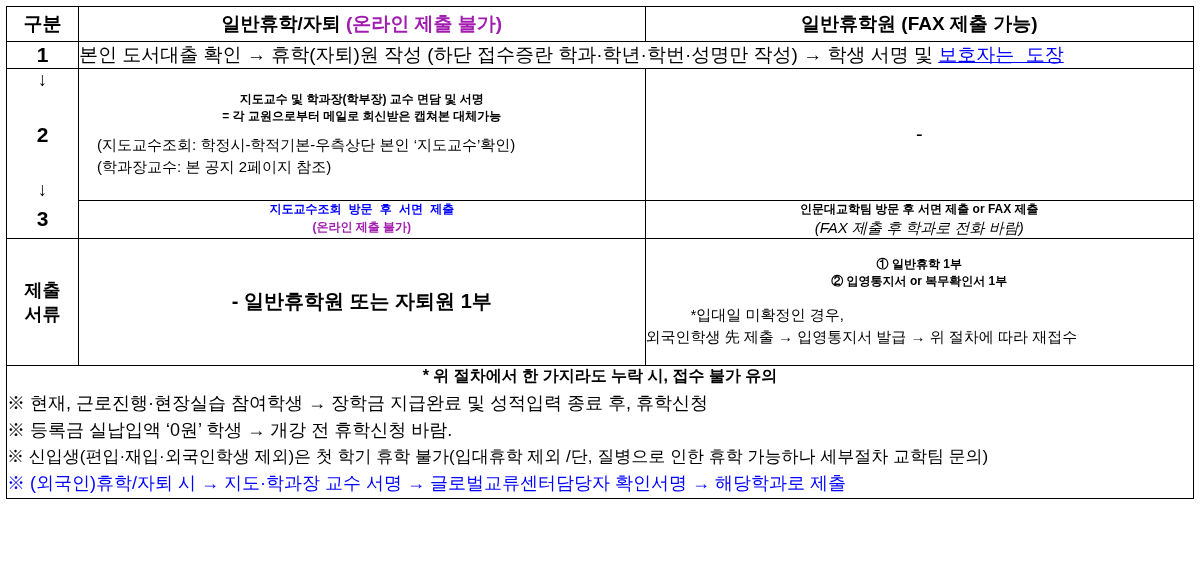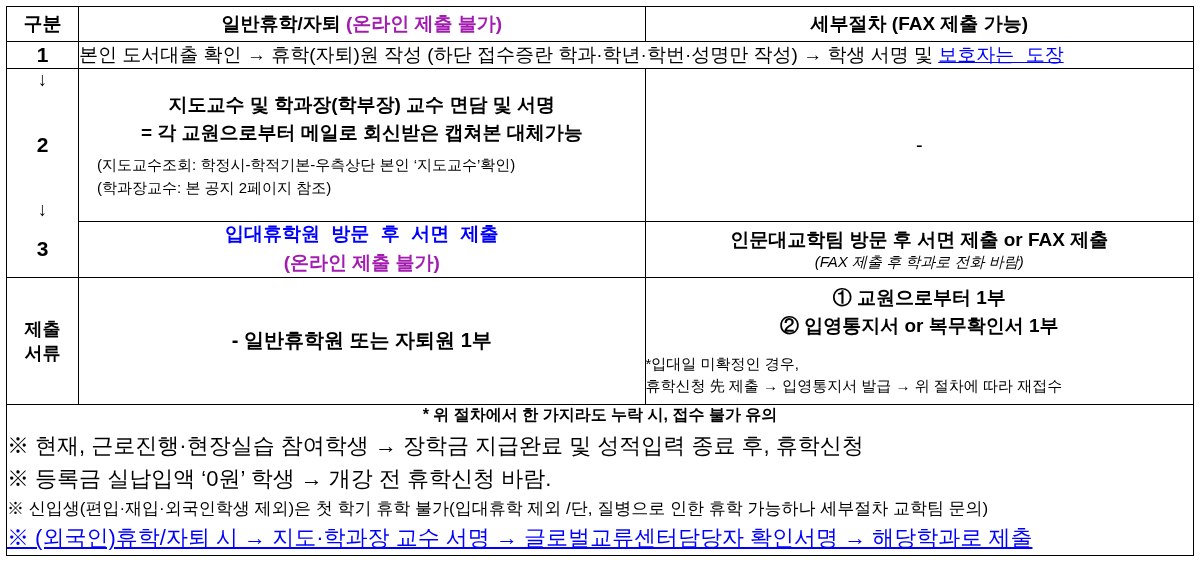--- a/index.html
+++ b/index.html
@@ -57,21 +57,21 @@
     height: 22px;
     border: none !important;
   }
   .nb-left { border-left: 1px solid #000 !important; }
 
   .cellpad {
     padding: 8px 10px;
   }
   .c-center { text-align: center; }
   .t18 { font-size: 18px; }
-  .t19 { font-size: 19px; }
+  .t19 { font-size: 12px; }
   .t20 { font-size: 20px; }
   .t15 { font-size: 15px; font-style: italic; }
   .bold { font-weight: bold; }
 
   .line { line-height: 1.45; }
 
   .step1 {
     font-size: 19px;
     text-align: left;
     padding: 8px 12px;
@@ -95,30 +95,29 @@
     text-align: left;
   }
   .footer-top {
     text-align: center;
     color: #000000;
     font-size: 16px;
     font-weight: bold;
     padding-bottom: 3px;
   }
   .footer-line {
-    font-size: 22px;
+    font-size: 18px;
     line-height: 1.52;
     white-space: nowrap;
   }
   .footer-line.small {
     font-size: 17px;
   }
   .footer-line.blueline {
     color: #0000ff;
-    text-decoration: underline;
   }
 
   .stack-sub {
     margin-top: 8px;
   }
   .mini {
     font-size: 15px;
     line-height: 1.45;
   }
 </style>
@@ -133,21 +132,21 @@
       <col class="col-c">
     </colgroup>
     <tbody>
 
       <tr>
         <td class="hdr">구분</td>
         <td class="hdr">
           <span>일반휴학/자퇴</span>
           <span class="red">(온라인 제출 불가)</span>
         </td>
-        <td class="hdr">세부절차 (FAX 제출 가능)</td>
+        <td class="hdr">일반휴학원 (FAX 제출 가능)</td>
       </tr>
 
       <tr>
         <td class="rowlabel">1</td>
         <td class="step1" colspan="2">
           <span>본인 도서대출 확인 → 휴학(자퇴)원 작성 (하단 접수증란 학과·학년·학번·성명만 작성) → 학생 서명 및 </span><span class="blue" style="text-decoration:underline;">보호자는 도장</span>
         </td>
       </tr>
 
       <tr>
@@ -169,40 +168,40 @@
 
       <tr>
         <td class="arrowcell nb-left" style="border-top:none;border-bottom:none;border-right:1px solid #000;">↓</td>
         <td style="border-top:none;border-bottom:1px solid #000;"></td>
         <td style="border-top:none;border-bottom:1px solid #000;"></td>
       </tr>
 
       <tr>
         <td class="rowlabel" style="border-top:none;">3</td>
         <td class="cellpad c-center">
-          <div class="blue bold t19 line">입대휴학원 방문 후 서면 제출</div>
+          <div class="blue bold t19 line">지도교수조회 방문 후 서면 제출</div>
           <div class="red bold t19 line">(온라인 제출 불가)</div>
         </td>
         <td class="cellpad c-center">
           <div class="bold t19 line">인문대교학팀 방문 후 서면 제출 or FAX 제출</div>
           <div class="t15">(FAX 제출 후 학과로 전화 바람)</div>
         </td>
       </tr>
 
       <tr>
         <td class="rowlabel t18">
           <div>제출</div>
           <div>서류</div>
         </td>
         <td class="cellpad c-center bold t20" style="height:126px;">- 일반휴학원 또는 자퇴원 1부</td>
         <td class="cellpad" style="height:126px;">
-          <div class="c-center bold t19 line">① 교원으로부터 1부</div>
+          <div class="c-center bold t19 line">① 일반휴학 1부</div>
           <div class="c-center bold t19 line">② 입영통지서 or 복무확인서 1부</div>
-          <div class="mini" style="margin-top:14px;">*입대일 미확정인 경우,</div>
-          <div class="mini">휴학신청 先 제출 → 입영통지서 발급 → 위 절차에 따라 재접수</div>
+          <div class="mini" style="margin-top:14px;margin-left:45px;">*입대일 미확정인 경우,</div>
+          <div class="mini">외국인학생 先 제출 → 입영통지서 발급 → 위 절차에 따라 재접수</div>
         </td>
       </tr>
 
       <tr>
         <td class="footer-cell" colspan="3">
           <div class="footer-top">* 위 절차에서 한 가지라도 누락 시, 접수 불가 유의</div>
           <div class="footer-line">※ 현재, 근로진행·현장실습 참여학생 → 장학금 지급완료 및 성적입력 종료 후, 휴학신청</div>
           <div class="footer-line">※ 등록금 실납입액 ‘0원’ 학생 → 개강 전 휴학신청 바람.</div>
           <div class="footer-line small">※ 신입생(편입·재입·외국인학생 제외)은 첫 학기 휴학 불가(입대휴학 제외 /단, 질병으로 인한 휴학 가능하나 세부절차 교학팀 문의)</div>
           <div class="footer-line blueline">※ (외국인)휴학/자퇴 시 → 지도·학과장 교수 서명 → 글로벌교류센터담당자 확인서명 → 해당학과로 제출</div>

